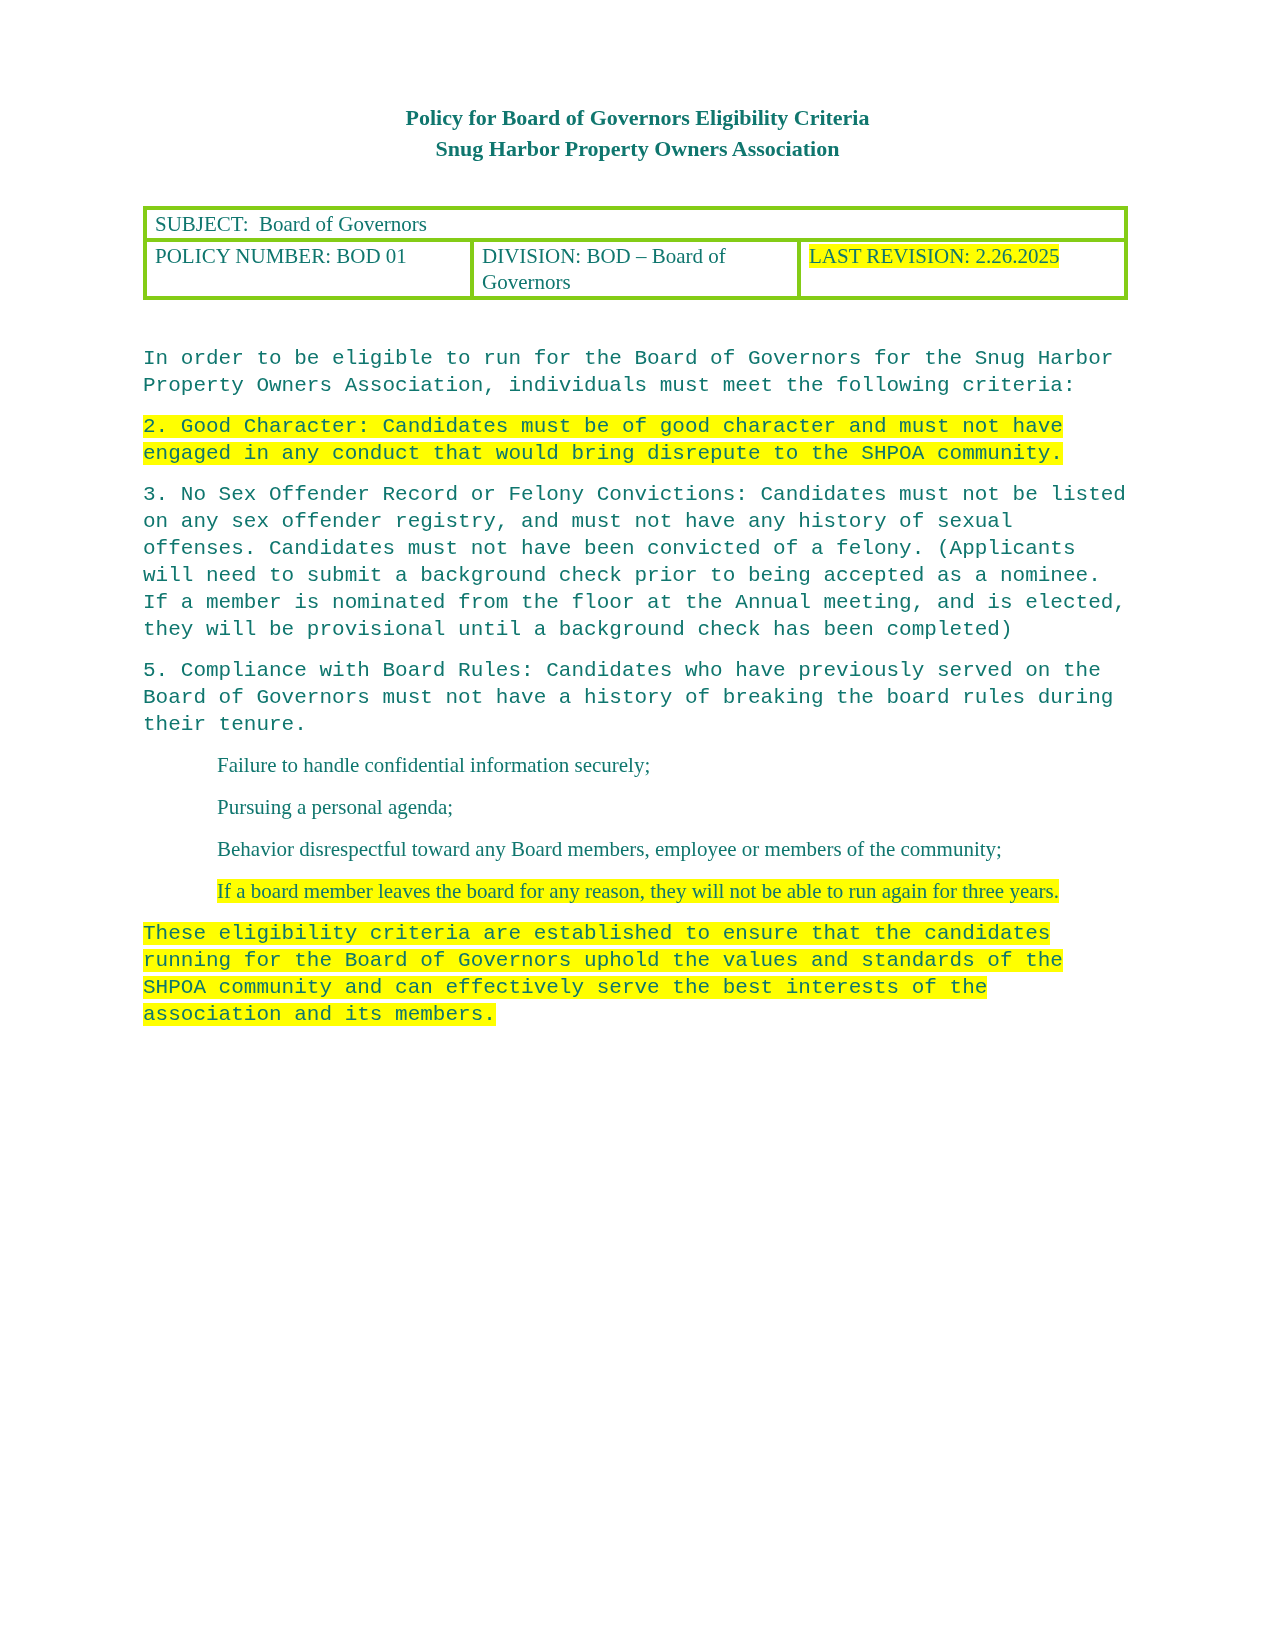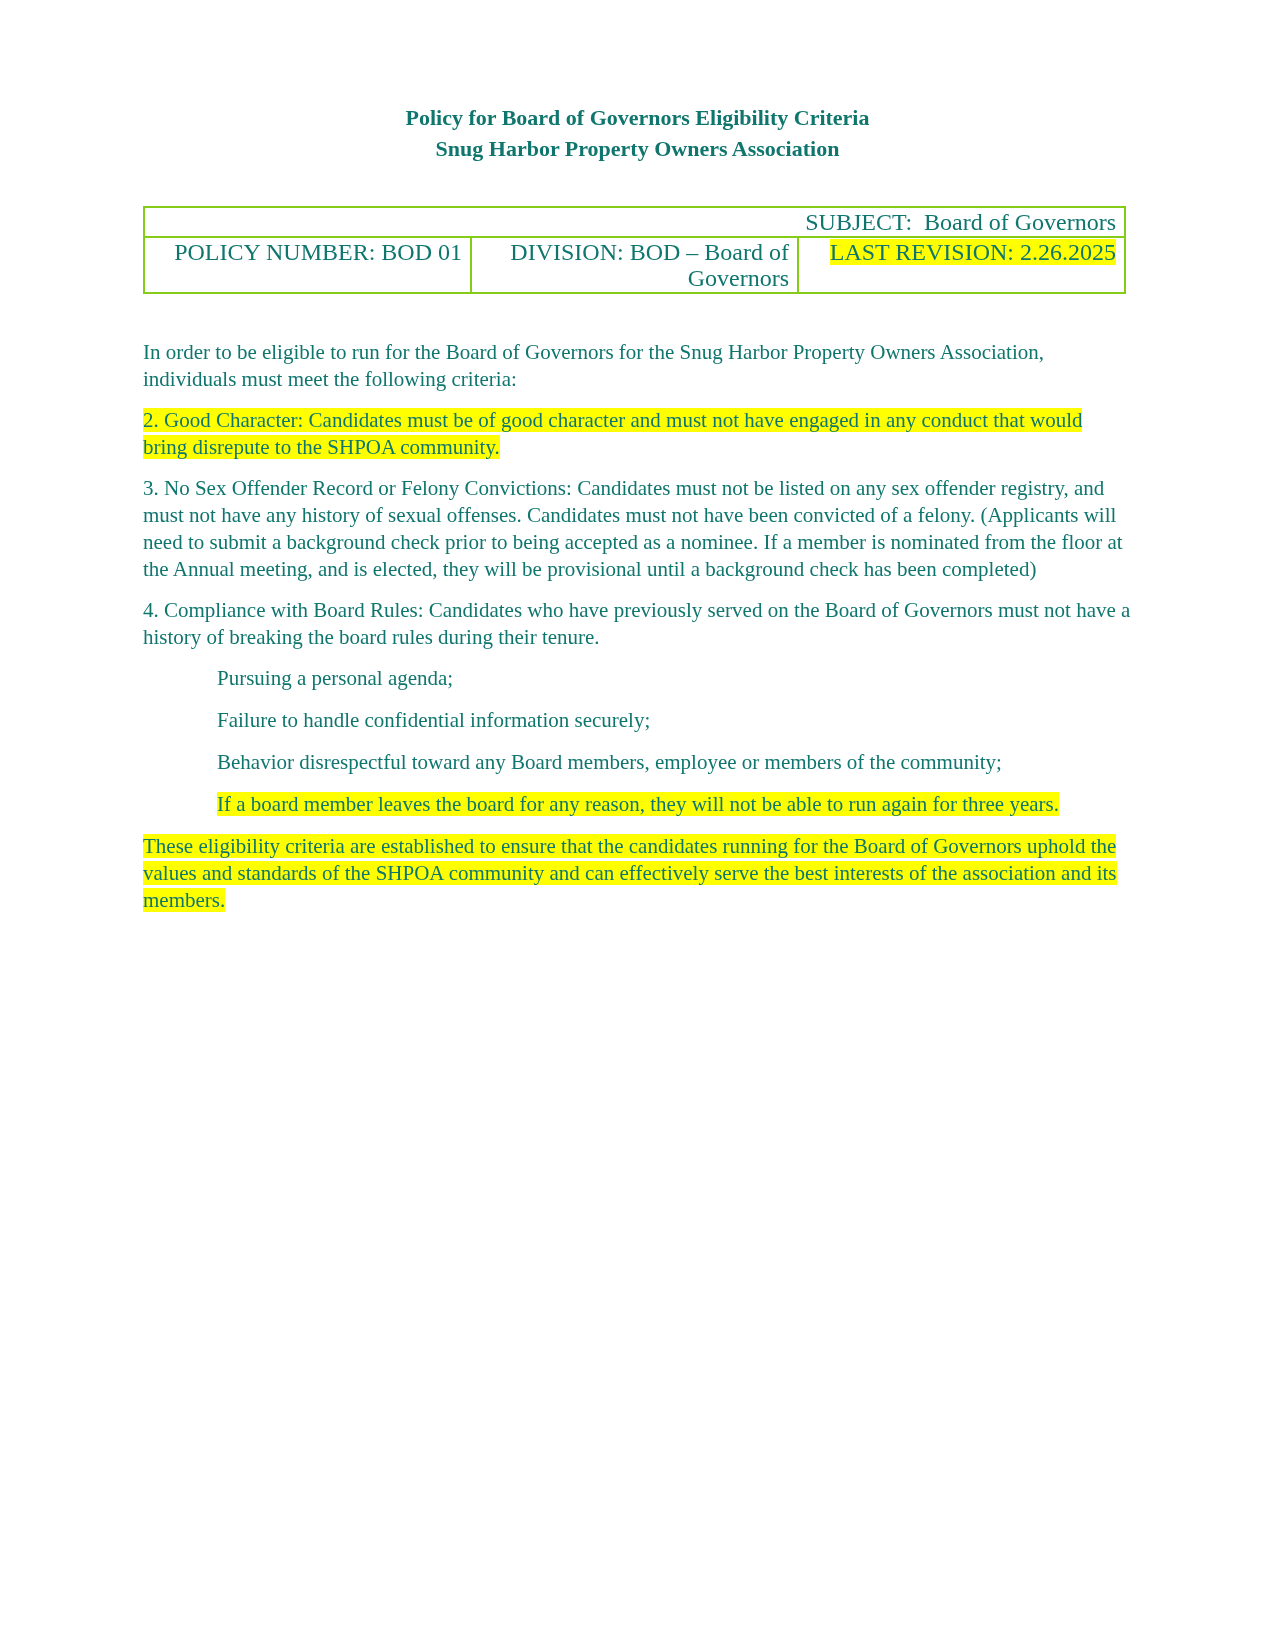--- a/index.html
+++ b/index.html
@@ -28,36 +28,36 @@
     line-height: 31px;
     margin-bottom: 42px;
   }
   table.header-table {
     border-collapse: collapse;
     width: 982px;
     margin-bottom: 45px;
     table-layout: fixed;
   }
   table.header-table td {
-    border: 2px solid #84cc16;
+    border: 4px solid #84cc16;
     padding: 1px 8px;
     vertical-align: top;
     white-space: pre-wrap;
-    font-size: 24px;
+    font-size: 21px;
     line-height: 26px;
-    text-align: right;
   }
   table.header-table col {
     width: 327px;
   }
   .hl {
     background: #ffff00;
   }
   p.body-par {
     margin: 0 0 14px 0;
+    font-family: Liberation Mono, monospace;
   }
   p.sub-par {
     margin: 0 0 15px 0;
     padding-left: 74px;
   }
   .last-row td {
     height: 44px;
     border-radius: 10px;
   }
 </style>
@@ -89,25 +89,25 @@
   </tbody>
     </table>
 
   <p class="body-par">In order to be eligible to run for the Board of Governors for the Snug Harbor Property Owners Association, individuals must meet the following criteria:</p>
 
 
   <p class="body-par"><span class="hl">2. Good Character: Candidates must be of good character and must not have engaged in any conduct that would bring disrepute to the SHPOA community.</span></p>
 
   <p class="body-par">3. No Sex Offender Record or Felony Convictions: Candidates must not be listed on any sex offender registry, and must not have any history of sexual offenses. Candidates must not have been convicted of a felony. (Applicants will need to submit a background check prior to being accepted as a nominee. If a member is nominated from the floor at the Annual meeting, and is elected, they will be provisional until a background check has been completed)</p>
 
-  <p class="body-par">4. Compliance with Board Rules: Candidates who have previously served on the Board of Governors must not have a history of breaking the board rules during their tenure.</p>
+  <p class="body-par">5. Compliance with Board Rules: Candidates who have previously served on the Board of Governors must not have a history of breaking the board rules during their tenure.</p>
+
+  <p class="sub-par">Failure to handle confidential information securely;</p>
 
   <p class="sub-par">Pursuing a personal agenda;</p>
-
-  <p class="sub-par">Failure to handle confidential information securely;</p>
 
   <p class="sub-par">Behavior disrespectful toward any Board members, employee or members of the community;</p>
 
   <p class="sub-par"><span class="hl">If a board member leaves the board for any reason, they will not be able to run again for three years.</span></p>
 
   <p class="body-par"><span class="hl">These eligibility criteria are established to ensure that the candidates running for the Board of Governors uphold the values and standards of the SHPOA community and can effectively serve the best interests of the association and its members.</span></p>
 
 </div>
 
 </body></html>

